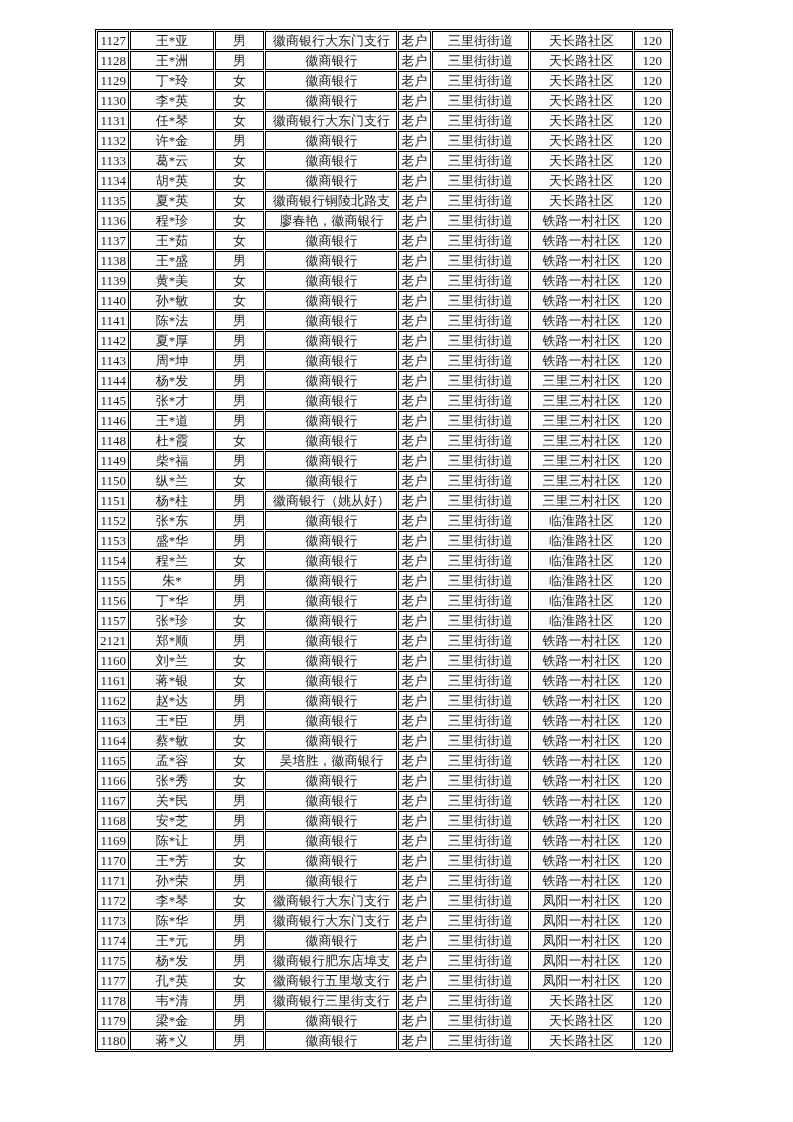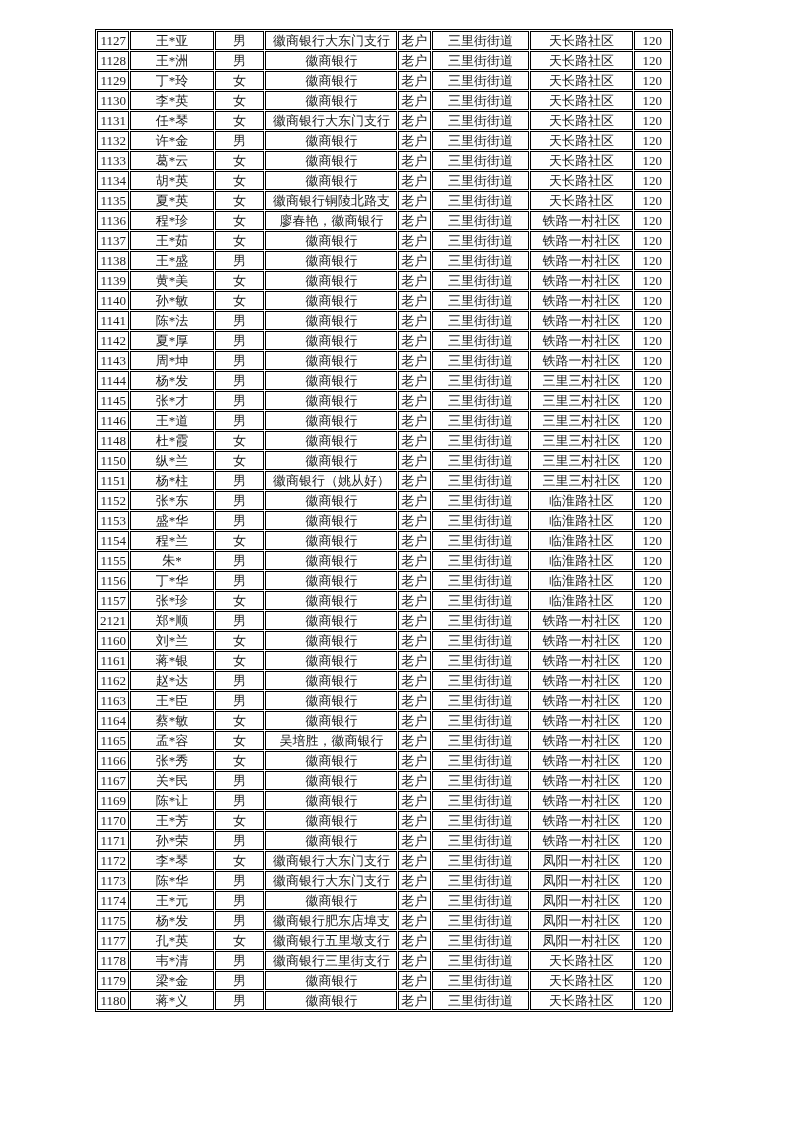--- a/index.html
+++ b/index.html
@@ -271,20 +271,30 @@
           <td>1148</td>
           <td>杜*霞</td>
           <td>女</td>
           <td>徽商银行</td>
           <td>老户</td>
           <td>三里街街道</td>
           <td>三里三村社区</td>
           <td>120</td>
         </tr>
         <tr>
+          <td>1149</td>
+          <td>柴*福</td>
+          <td>男</td>
+          <td>徽商银行</td>
+          <td>老户</td>
+          <td>三里街街道</td>
+          <td>三里三村社区</td>
+          <td>120</td>
+        </tr>
+        <tr>
           <td>1150</td>
           <td>纵*兰</td>
           <td>女</td>
           <td>徽商银行</td>
           <td>老户</td>
           <td>三里街街道</td>
           <td>三里三村社区</td>
           <td>120</td>
         </tr>
         <tr>
@@ -433,20 +443,30 @@
           <td>女</td>
           <td>徽商银行</td>
           <td>老户</td>
           <td>三里街街道</td>
           <td>铁路一村社区</td>
           <td>120</td>
         </tr>
         <tr>
           <td>1167</td>
           <td>关*民</td>
+          <td>男</td>
+          <td>徽商银行</td>
+          <td>老户</td>
+          <td>三里街街道</td>
+          <td>铁路一村社区</td>
+          <td>120</td>
+        </tr>
+        <tr>
+          <td>1168</td>
+          <td>安*芝</td>
           <td>男</td>
           <td>徽商银行</td>
           <td>老户</td>
           <td>三里街街道</td>
           <td>铁路一村社区</td>
           <td>120</td>
         </tr>
         <tr>
           <td>1169</td>
           <td>陈*让</td>

